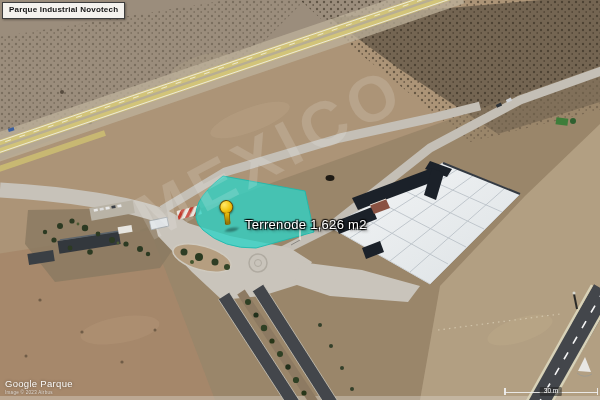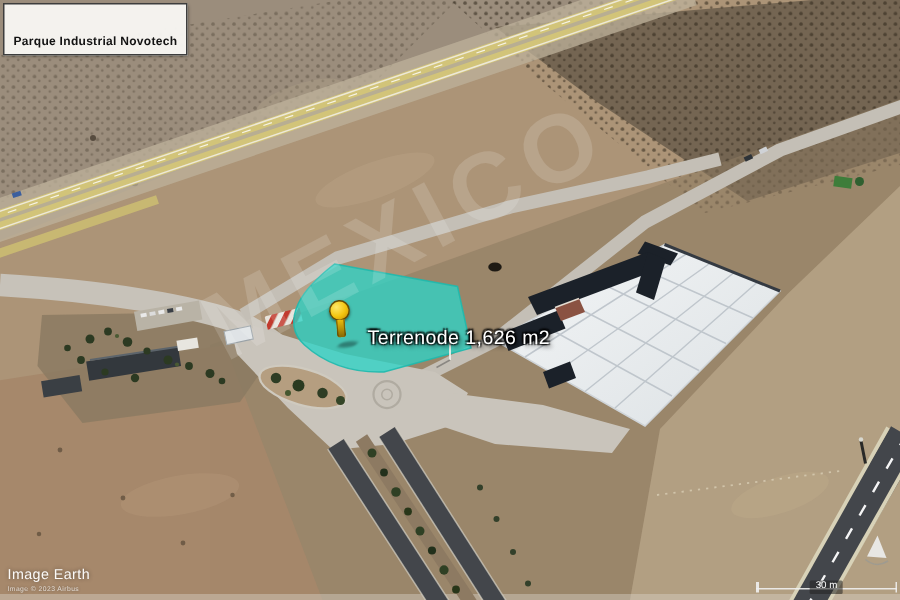--- a/index.html
+++ b/index.html
@@ -5,21 +5,21 @@
   html,body { margin:0; padding:0; background:#222; }
   .vp {
     position:relative; width:600px; height:400px; overflow:hidden;
     font-family:"Liberation Sans", sans-serif; background:#ac9477;
   }
   .vp svg { position:absolute; left:0; top:0; z-index:1; }
 
   .title-box {
     position:absolute; left:2px; top:2px; z-index:40;
     background:rgba(249,248,244,.95); border:1px solid #3d3d3d;
-    padding:20px 6px 4px; font-size:8px; font-weight:bold; color:#131313;
+    padding:2px 6px 4px; font-size:8px; font-weight:bold; color:#131313;
     letter-spacing:.2px; box-shadow:1px 1px 2px rgba(0,0,0,.35);
   }
 
   .watermark {
     position:absolute; left:118px; top:96px; width:380px; z-index:20;
     transform:rotate(-28deg); transform-origin:50% 50%;
     font-size:64px; font-weight:bold; letter-spacing:7px;
     color:rgba(255,255,255,.15); pointer-events:none; user-select:none;
   }
 
@@ -255,21 +255,21 @@
 
   <div class="title-box">Parque Industrial Novotech</div>
 
   <div class="pin">
     <div class="pin-head"></div>
     <div class="pin-stem"></div>
     <div class="pin-shadow"></div>
   </div>
   <div class="pm-label">Terrenode 1,626 m2</div>
 
-  <div class="ge-logo">Image Earth</div>
+  <div class="ge-logo">Google Parque</div>
   <div class="ge-attrib">Image © 2023 Airbus</div>
 
   <div class="scalebar">
     <div class="sb-line"></div>
     <div class="sb-tick l"></div>
     <div class="sb-tick r"></div>
     <div class="sb-label">30 m</div>
   </div>
 
 </div>

